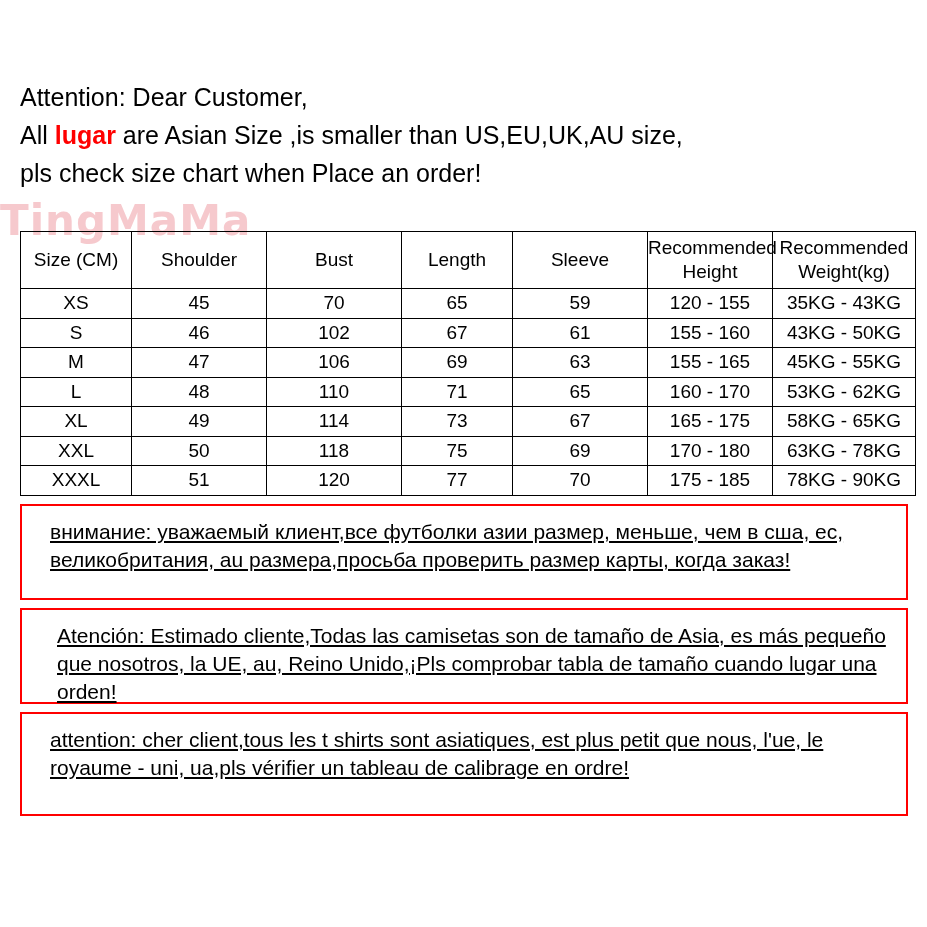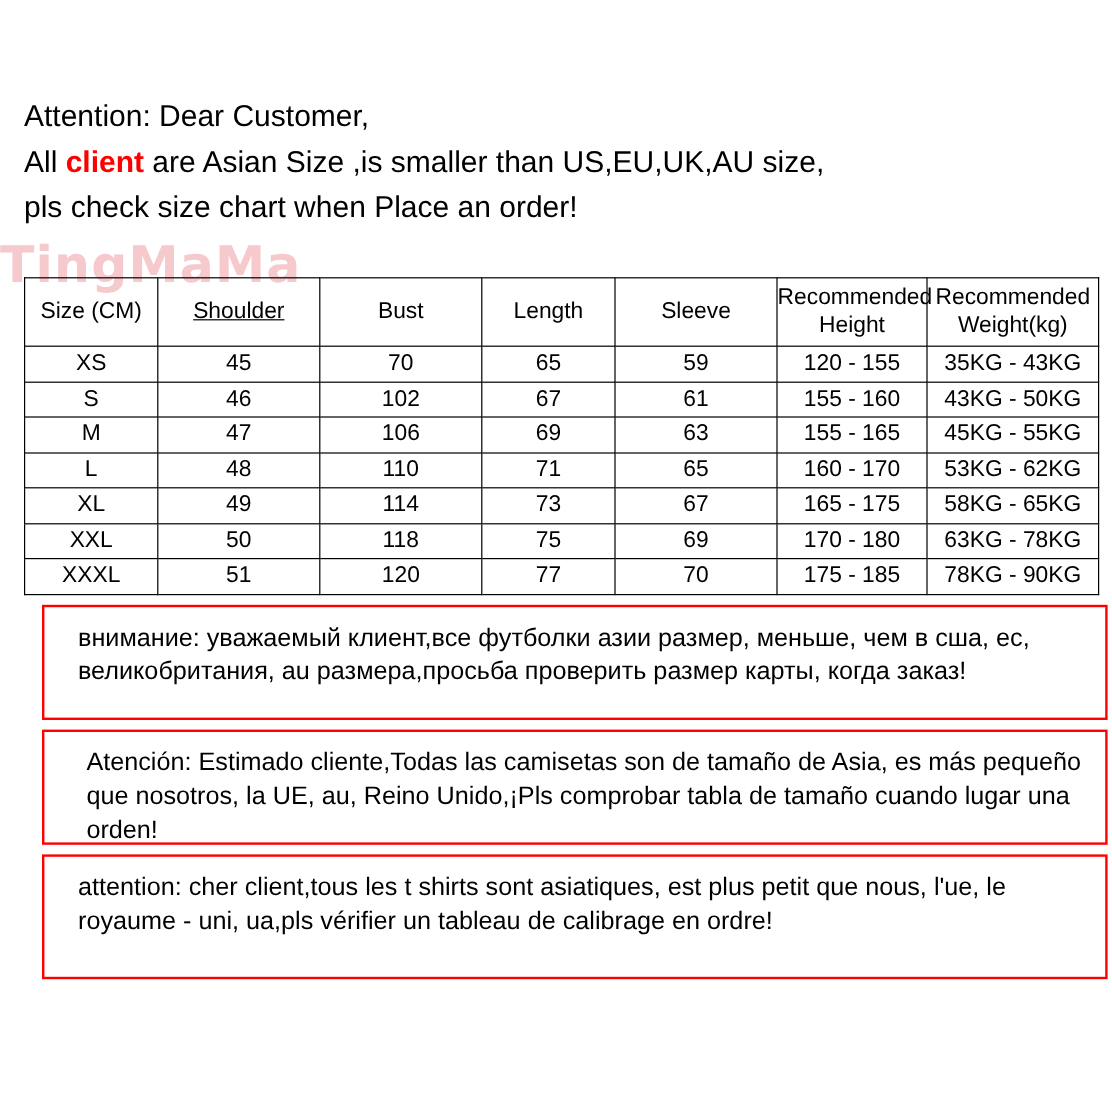--- a/index.html
+++ b/index.html
@@ -77,33 +77,34 @@
   .size-table thead th {
     height: 56px;
     font-size: 19px;
     line-height: 24px;
     vertical-align: middle;
   }
   .size-table tbody td {
     height: 28.5px;
   }
   .col-size   { width: 110px; }
-  .col-sh     { width: 134px; text-decoration: underline; }
+  .col-sh     { width: 134px; }
   .col-bust   { width: 134px; }
   .col-len    { width: 110px; }
   .col-sleeve { width: 134px; }
   .col-height { width: 124px; }
   .col-weight { width: 142px; }
 
   
   .notes {
     position: absolute;
-    left: 35px;
+    left: 20px;
     top: 504px;
     width: 888px;
+    text-decoration: underline;
   }
   .note-box {
     border: 2px solid #ff0000;
     box-sizing: border-box;
     width: 888px;
     margin-bottom: 8px;
     padding: 12px 16px 12px 28px;
   }
   .note-box p {
     margin: 0;
@@ -115,21 +116,21 @@
   .note-es { height: 96px; padding-left: 35px; }
   .note-fr { height: 104px; }
 </style>
 </head>
 <body>
 
 <div class="page">
 
   <div class="heading">
     <div class="line">Attention: Dear Customer,</div>
-    <div class="line"><span>All </span><span class="hl">client</span><span> are  Asian Size ,is smaller than US,EU,UK,AU size,</span></div>
+    <div class="line"><span>All </span><span class="hl">lugar</span><span> are  Asian Size ,is smaller than US,EU,UK,AU size,</span></div>
     <div class="line">pls check size chart when Place an order!</div>
   </div>
 
   <div class="watermark">TingMaMa</div>
 
   <table class="size-table">
     <thead>
       <tr>
         <th class="col-size">Size (CM)</th>
         <th class="col-sh">Shoulder</th>

